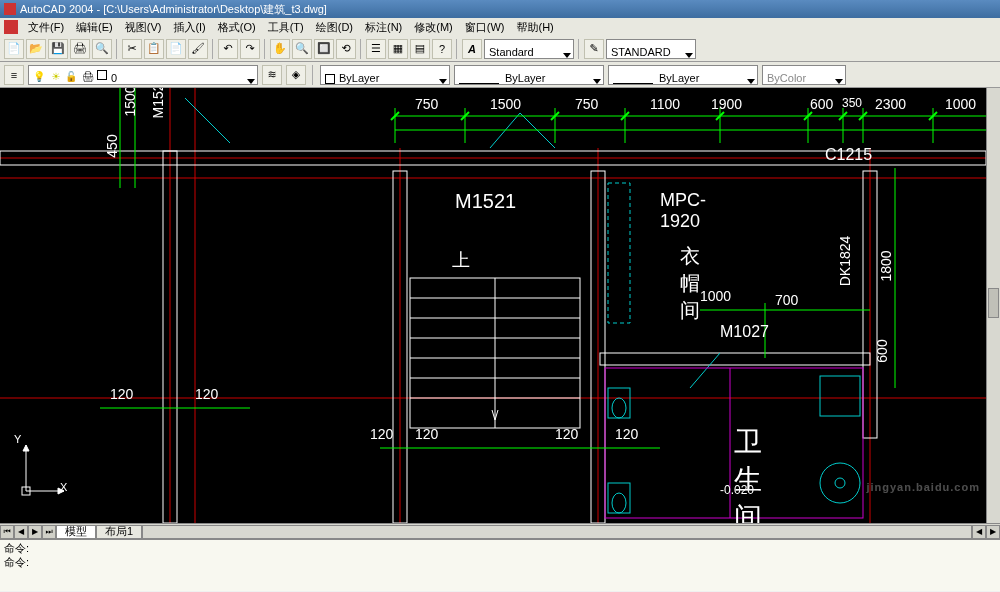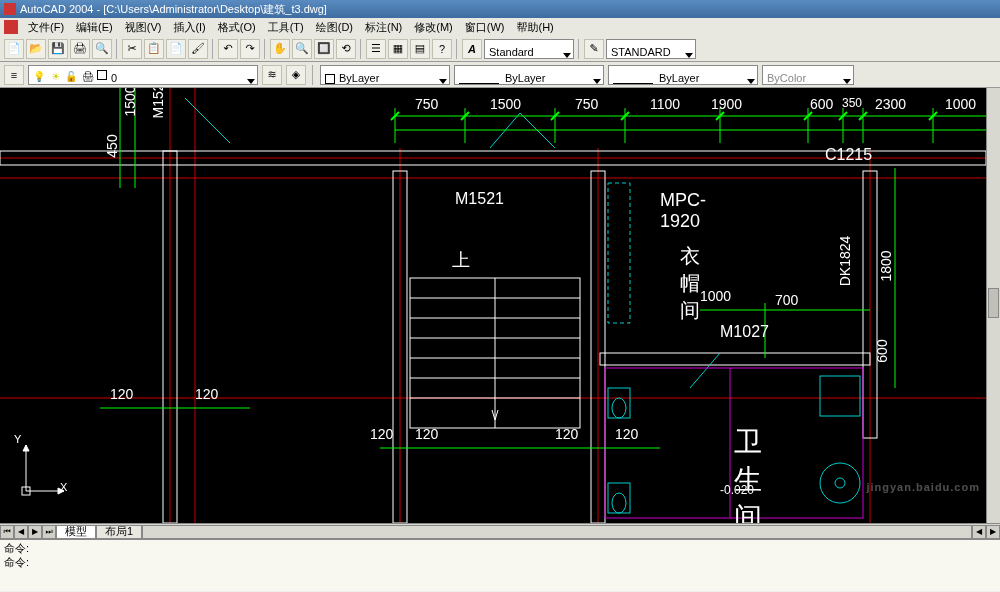--- a/index.html
+++ b/index.html
@@ -116,21 +116,21 @@
   <div class="combo" style="width:150px">
     <span style="width:40px;border-top:1px solid #000;margin-right:6px"></span>
     <span>ByLayer</span>
     <div class="drop"></div>
   </div>
   <div class="combo" style="width:150px">
     <span style="width:40px;border-top:1px solid #000;margin-right:6px"></span>
     <span>ByLayer</span>
     <div class="drop"></div>
   </div>
-  <div class="combo" style="width:92px;color:#888">
+  <div class="combo" style="width:84px;color:#888">
     <span>ByColor</span>
     <div class="drop"></div>
   </div>
 </div>
 
 <div class="canvas-wrap">
   <svg class="canvas-svg" width="986" height="435">
 
     <g stroke="#c00" stroke-width="1">
       <line x1="0" y1="70" x2="986" y2="70"></line>
@@ -229,21 +229,21 @@
     <span style="position:absolute;left:575px;top:8px">750</span>
     <span style="position:absolute;left:650px;top:8px">1100</span>
     <span style="position:absolute;left:711px;top:8px">1900</span>
     <span style="position:absolute;left:810px;top:8px">600</span>
     <span style="position:absolute;left:842px;top:8px;font-size:12px">350</span>
     <span style="position:absolute;left:875px;top:8px">2300</span>
     <span style="position:absolute;left:945px;top:8px">1000</span>
     <span style="position:absolute;left:100px;top:50px;transform:rotate(-90deg)">450</span>
     <span style="position:absolute;left:114px;top:5px;transform:rotate(-90deg)">1500</span>
     <span style="position:absolute;left:140px;top:5px;transform:rotate(-90deg)">M152</span>
-    <span style="position:absolute;left:455px;top:102px;font-size:16px">M1521</span>
+    <span style="position:absolute;left:455px;top:102px;font-size:20px">M1521</span>
     <span style="position:absolute;left:452px;top:160px;font-size:18px">上</span>
     <span style="position:absolute;left:660px;top:102px;font-size:18px">MPC-1920</span>
     <span style="position:absolute;left:680px;top:155px;font-size:20px">衣帽间</span>
     <span style="position:absolute;left:720px;top:235px;font-size:16px">M1027</span>
     <span style="position:absolute;left:700px;top:200px;font-size:14px">1000</span>
     <span style="position:absolute;left:775px;top:204px;font-size:14px">700</span>
     <span style="position:absolute;left:820px;top:165px;font-size:14px;transform:rotate(-90deg)">DK1824</span>
     <span style="position:absolute;left:870px;top:170px;font-size:14px;transform:rotate(-90deg)">1800</span>
     <span style="position:absolute;left:870px;top:255px;font-size:14px;transform:rotate(-90deg)">600</span>
     <span style="position:absolute;left:825px;top:58px;font-size:16px">C1215</span>

